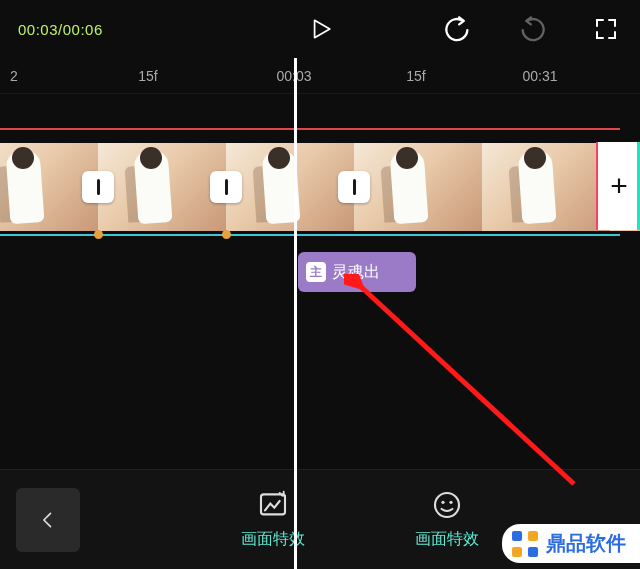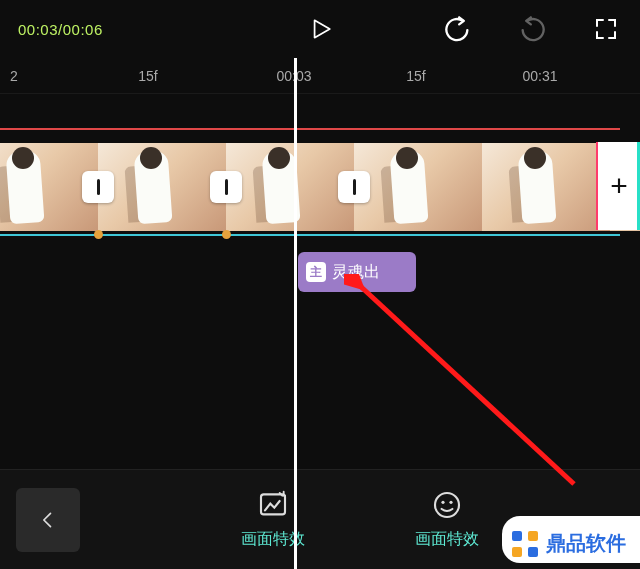--- a/index.html
+++ b/index.html
@@ -117,21 +117,21 @@
   .bottom-tabs {
     flex: 1; display: flex; justify-content: center; gap: 110px;
   }
   .tab {
     display: flex; flex-direction: column; align-items: center; gap: 8px;
     color: #5eead4; font-size: 16px;
   }
   .watermark {
     position: absolute; bottom: 6px; right: 0;
     background: #fff; color: #2b6de0;
-    padding: 14px 14px 6px 10px;
+    padding: 6px 14px 6px 10px;
     border-radius: 18px 0 0 18px;
     display: flex; align-items: center; gap: 8px;
     font-size: 20px; font-weight: 600; z-index: 20;
   }
   .wm-logo {
     width: 26px; height: 26px; position: relative;
   }
   .wm-logo span {
     position: absolute; width: 10px; height: 10px;
     border-radius: 2px;

